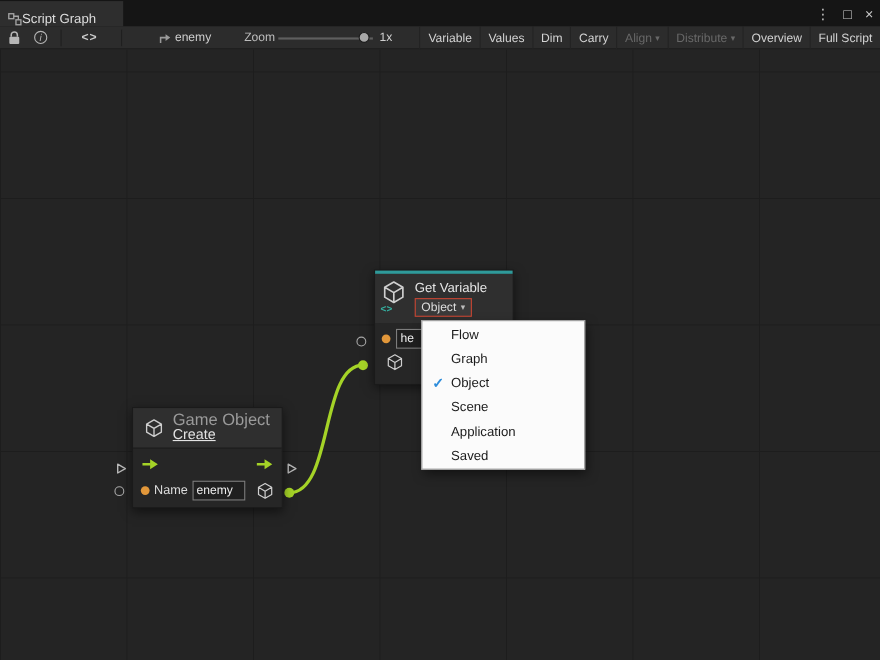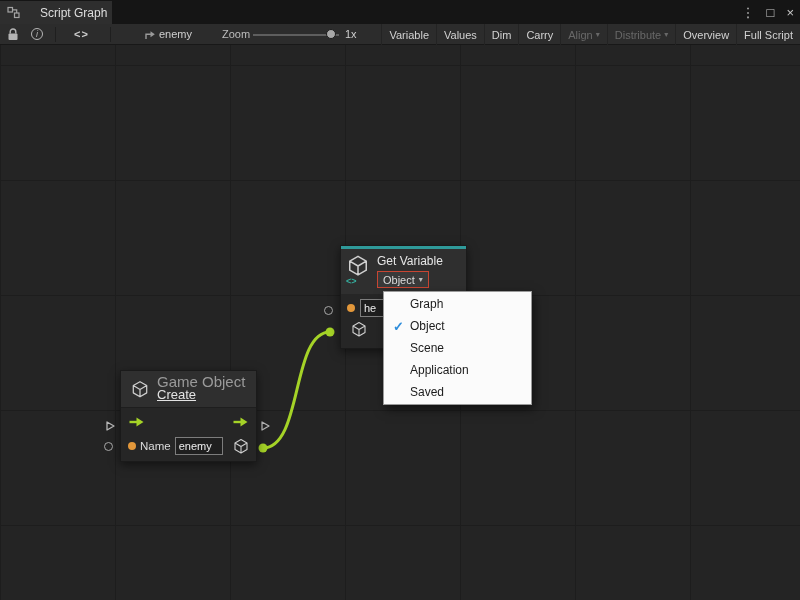--- a/index.html
+++ b/index.html
@@ -3,21 +3,21 @@
 <meta charset="utf-8">
 <style>
   * { margin:0; padding:0; box-sizing:border-box; }
   html,body { width:800px; height:600px; background:#000; }
   body { font-family:"Liberation Sans", sans-serif; }
   .stage { position:relative; width:800px; height:600px; overflow:hidden; background:#242424; }
 
   
   .titlebar { position:absolute; left:0; top:0; width:800px; height:24px; background:#151515; }
   .tab { position:absolute; left:0; top:1px; height:23px; width:112px; background:#2e2e2e;
-         display:flex; align-items:center; gap:20px; padding-left:7px; color:#dedede; font-size:12px; }
+         display:flex; align-items:flex-end; gap:0; padding-left:7px; color:#dedede; font-size:12px; }
   .win-controls { position:absolute; right:6px; top:0; height:24px; display:flex; align-items:center; gap:12px;
                   color:#c8c8c8; font-size:13px; }
   .win-controls span { cursor:default; }
 
   
   .toolbar { position:absolute; left:0; top:24px; width:800px; height:21px; background:#2c2c2c;
              border-bottom:1px solid #181818; font-size:11px; color:#cfcfcf; }
   .toolbar .abs { position:absolute; }
   .tb-sep { position:absolute; width:1px; height:15px; top:3px; background:#1f1f1f; }
   .info-badge { width:12px; height:12px; border-radius:50%; border:1px solid #b5b5b5; color:#b5b5b5;
@@ -241,20 +241,24 @@
           <svg class="ml-auto" width="16" height="17" viewBox="0 0 16 17">
             <path d="M8 1.5 L14 5 L14 11.5 L8 15 L2 11.5 L2 5 Z M2 5 L8 8.5 L14 5 M8 8.5 V15" fill="none" stroke="#cfcfcf" stroke-width="1.1" stroke-linejoin="round"></path>
           </svg>
         </div>
       </div>
     </div>
 
     <div class="dropdown">
       <div class="dd-item">
         <span class="dd-check"></span>
+        <span>Flow</span>
+      </div>
+      <div class="dd-item">
+        <span class="dd-check"></span>
         <span>Graph</span>
       </div>
       <div class="dd-item">
         <span class="dd-check">✓</span>
         <span>Object</span>
       </div>
       <div class="dd-item">
         <span class="dd-check"></span>
         <span>Scene</span>
       </div>

